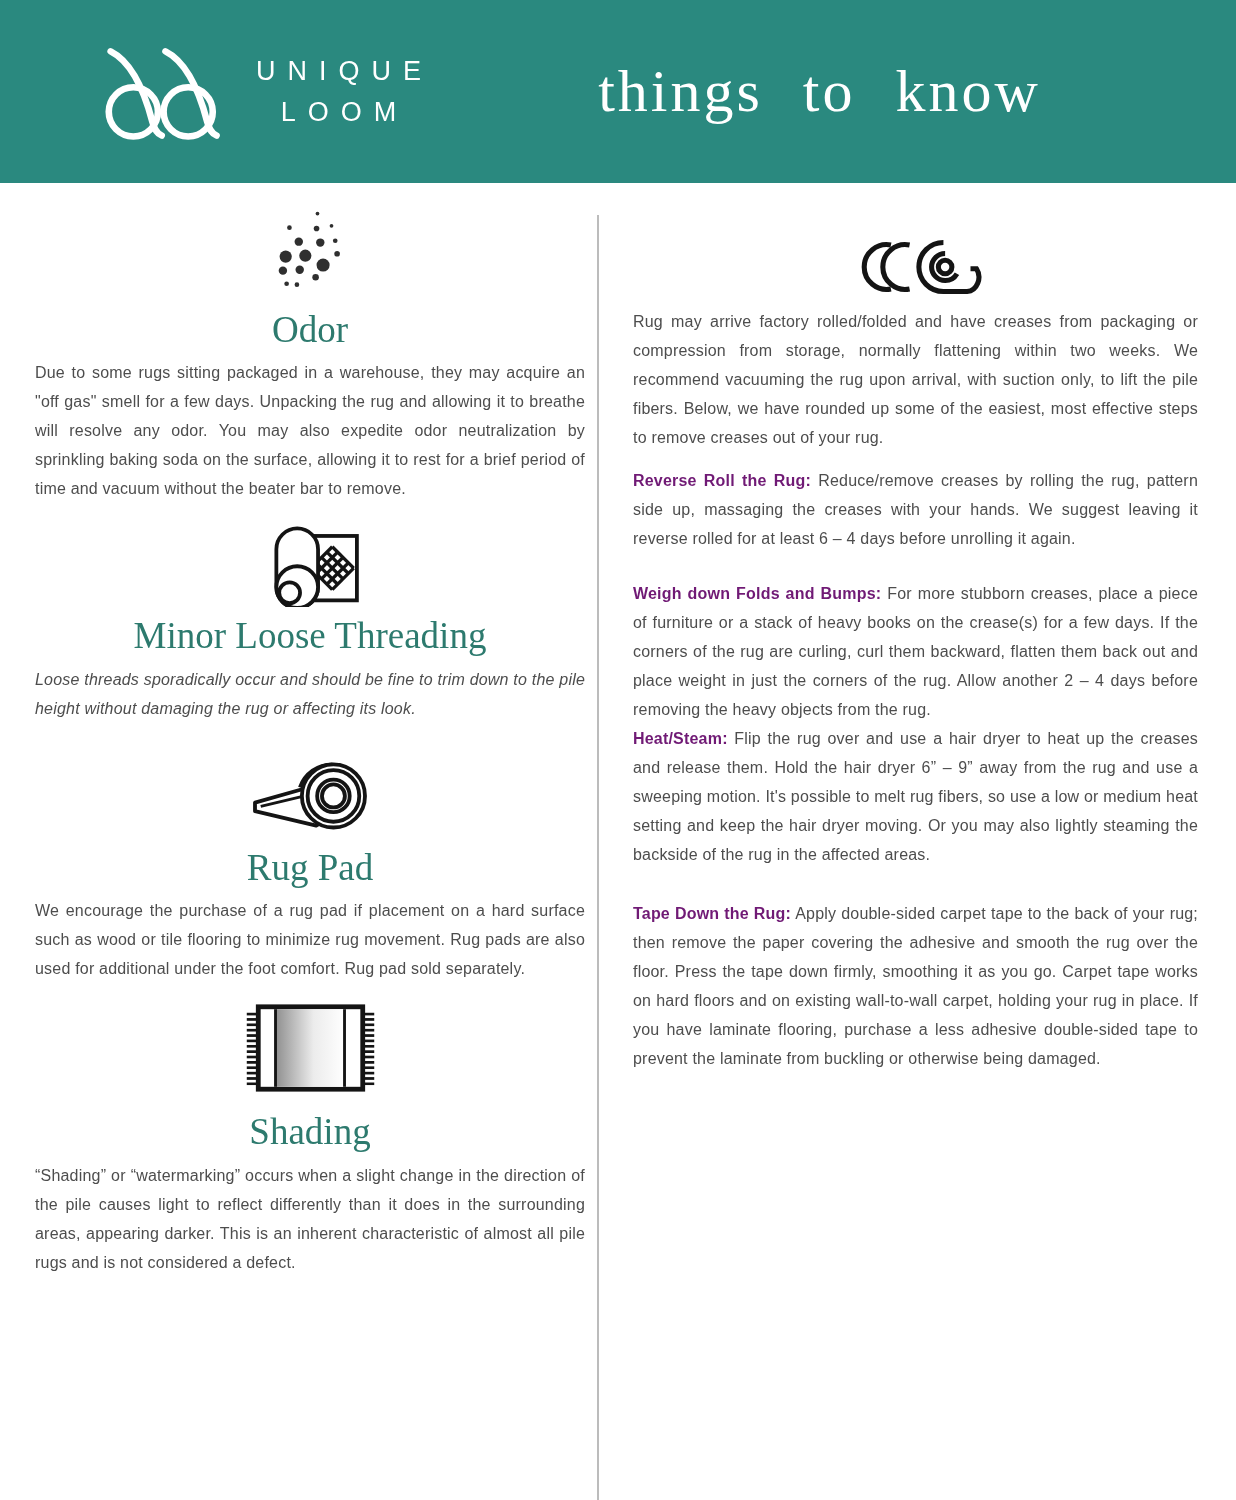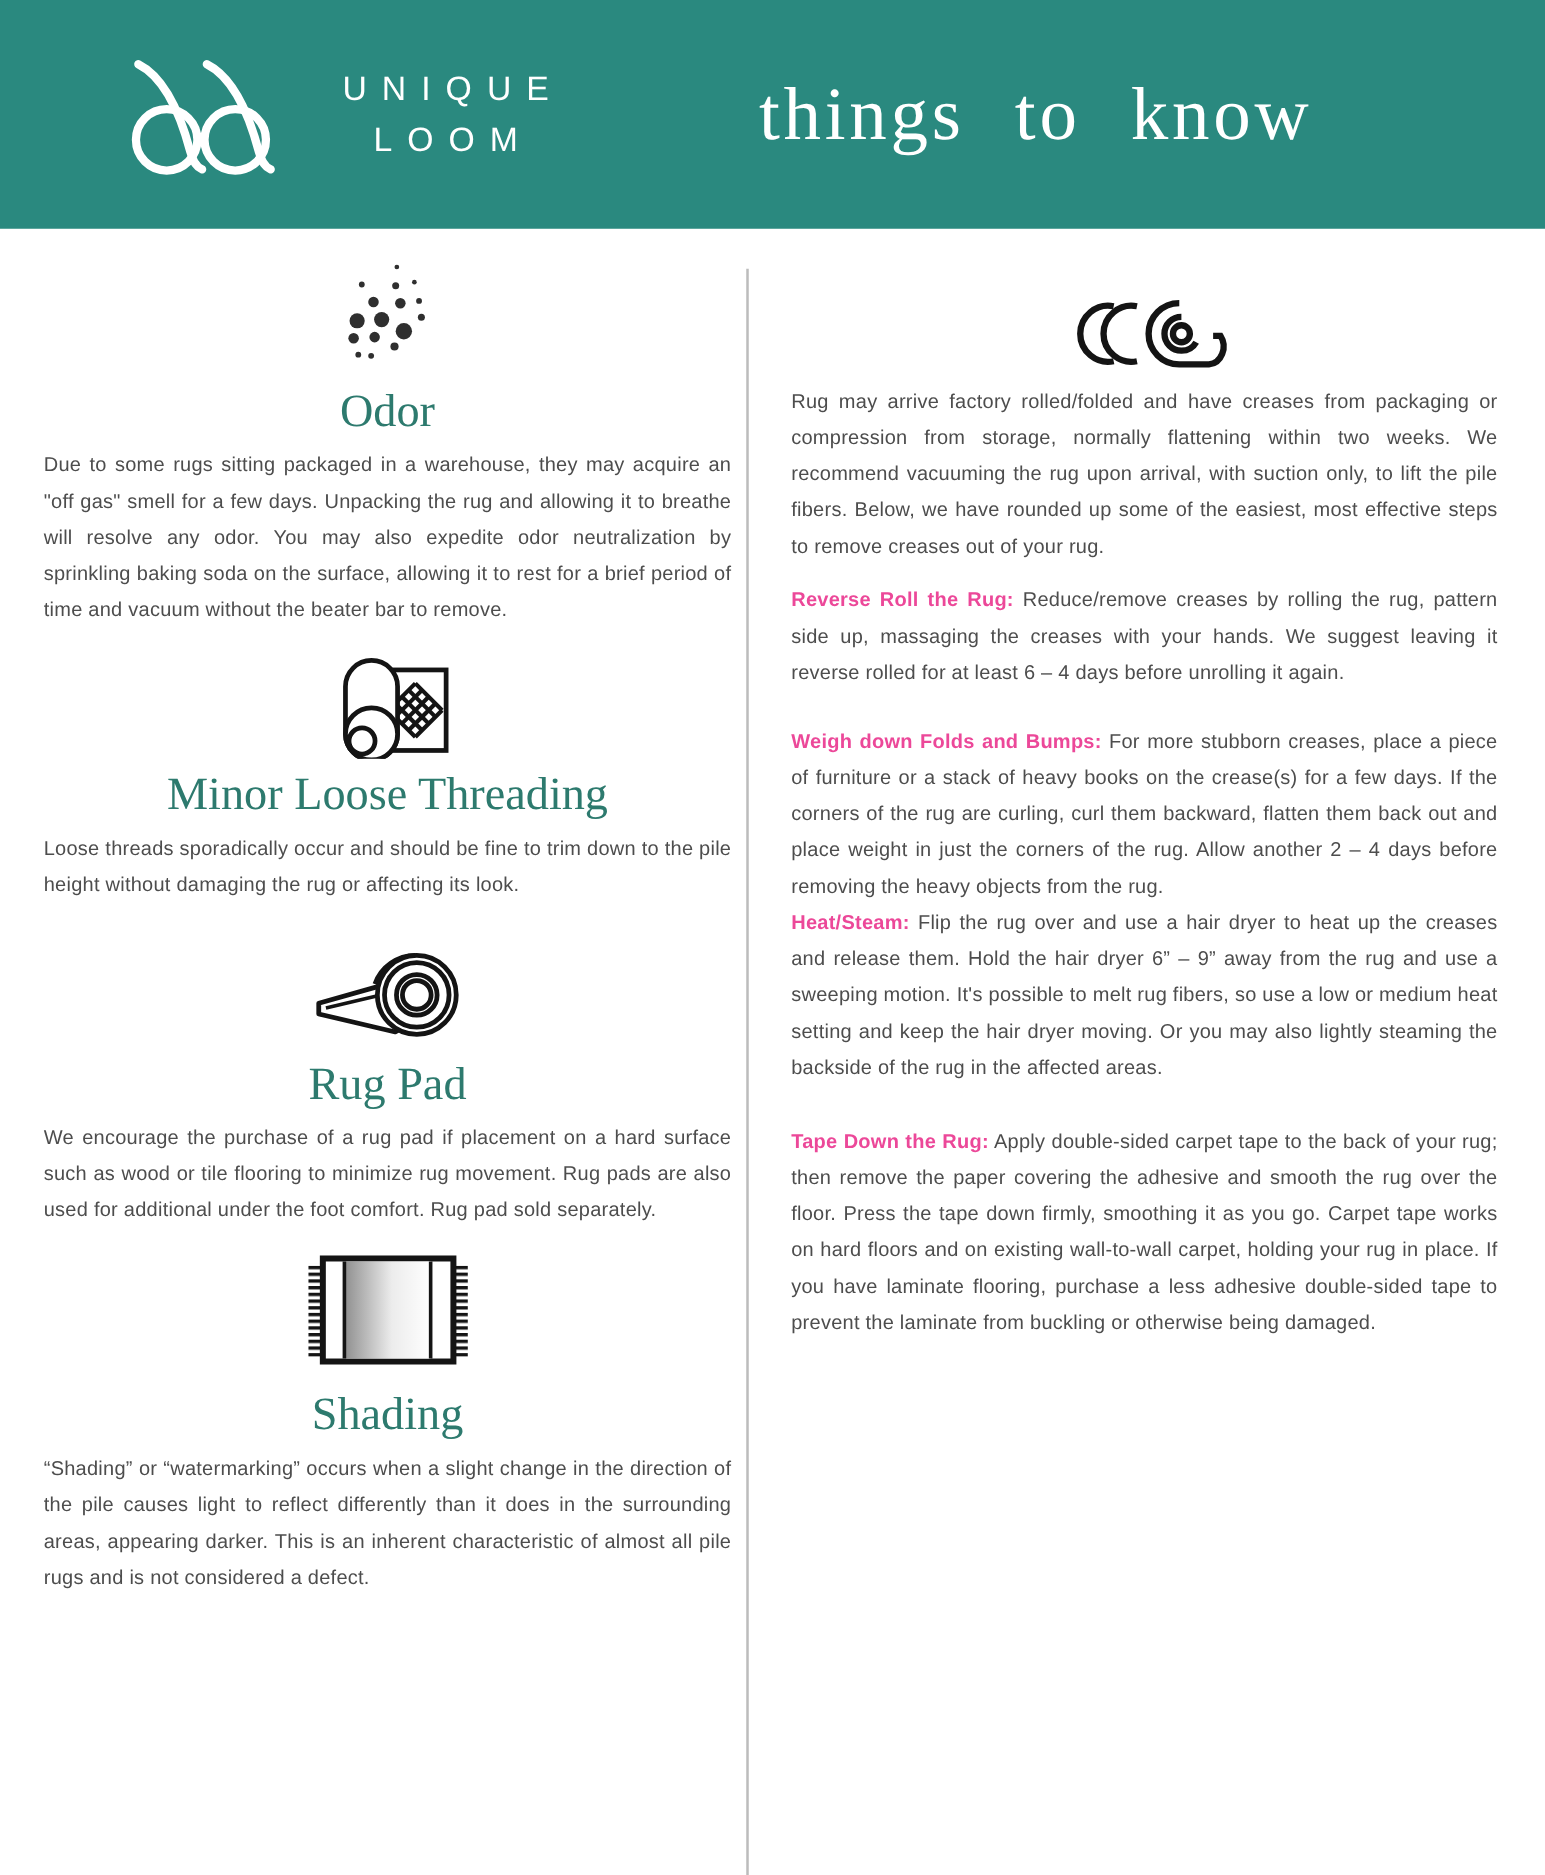--- a/index.html
+++ b/index.html
@@ -2,46 +2,46 @@
 <html><head>
 <meta charset="utf-8">
 <style>
   html,body{margin:0;padding:0;}
   body{
     width:1236px;height:1500px;overflow:hidden;background:#ffffff;
     font-family:"Liberation Sans",sans-serif;color:#4d4d4d;
   }
   
   .header{height:183px;background:#2a897f;display:flex;align-items:center;}
-  .brand{display:flex;align-items:center;gap:24px;margin-left:98px;}
+  .brand{display:flex;align-items:center;gap:6px;margin-left:98px;}
   .brand-mark{width:152px;height:104px;}
   .brand-text{color:#ffffff;font-size:27px;line-height:1.5;letter-spacing:12px;text-align:center;}
   .header-title{
     flex:1;text-align:center;margin-right:30px;
     font-family:"Liberation Serif",serif;color:#ffffff;
     font-size:60px;letter-spacing:3px;word-spacing:22px;font-weight:400;
   }
   
   .columns{display:flex;align-items:stretch;box-sizing:border-box;
            padding:24px 0 0 35px;min-height:1317px;}
   .col-left{width:550px;}
   .divider{width:2px;background:#bcbcbc;margin:8px 0 0 12px;}
   .col-right{width:565px;margin-left:34px;}
   
   .icon-box{display:flex;justify-content:center;align-items:center;}
   h2{font-family:"Liberation Serif",serif;color:#2d7a6e;font-weight:400;
      text-align:center;margin:0;font-size:37px;line-height:1.12;}
   p{margin:0;font-size:16px;line-height:29px;text-align:justify;
     letter-spacing:0.2px;color:#4d4d4d;}
-  p b{color:#ec4899;}
+  p b{color:#701a75;}
   
   .s1 .icon-box{height:88px;}
   .s1 h2{margin-top:14px;}
   .s1 p{margin-top:8px;}
-  .s2{margin-top:14px;} .s2 .icon-box{height:90px;} .s2 h2{margin-top:8px;} .s2 p{margin-top:8px;}
+  .s2{margin-top:14px;} .s2 .icon-box{height:90px;} .s2 h2{margin-top:8px;} .s2 p{margin-top:8px;font-style:italic;}
   .s3{margin-top:26px;} .s3 .icon-box{height:90px;} .s3 h2{margin-top:8px;} .s3 p{margin-top:8px;}
   .s4{margin-top:18px;} .s4 .icon-box{height:94px;} .s4 h2{margin-top:16px;} .s4 p{margin-top:8px;}
   
   .r-icon{height:64px;margin-top:28px;}
   .col-right h2{margin-top:14px;}
   .r-intro{margin-top:8px;}
   .step1{margin-top:14px;}
   .step2{margin-top:26px;}
   .step3{}
   .step4{margin-top:30px;}

